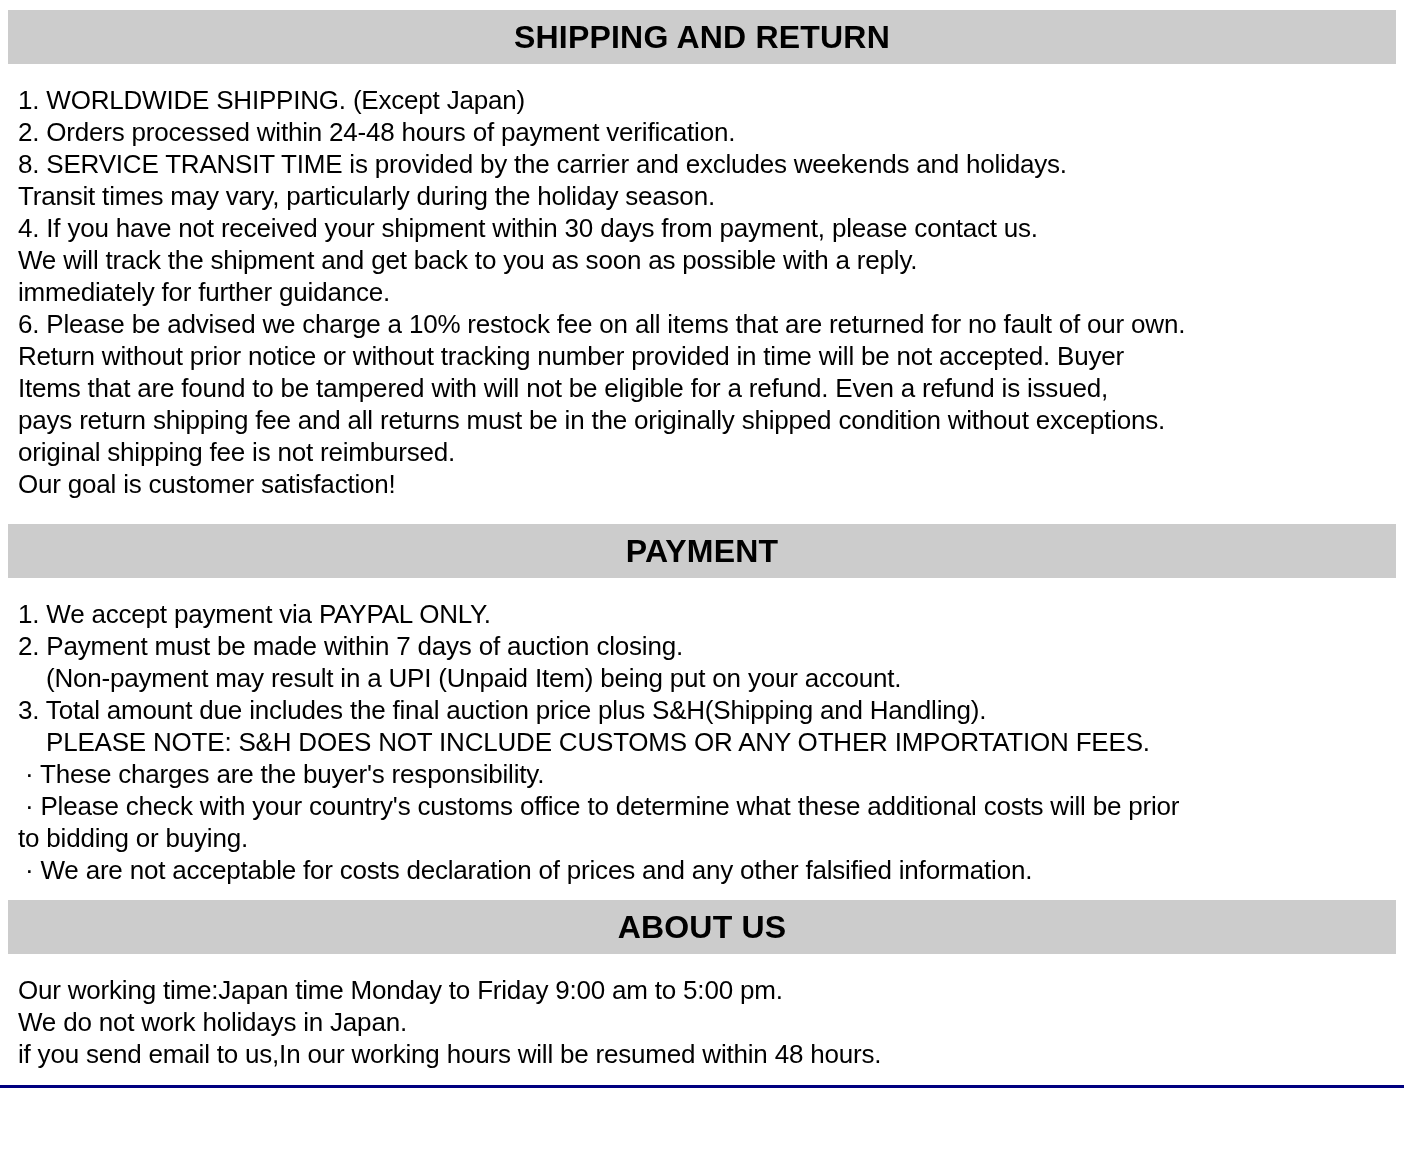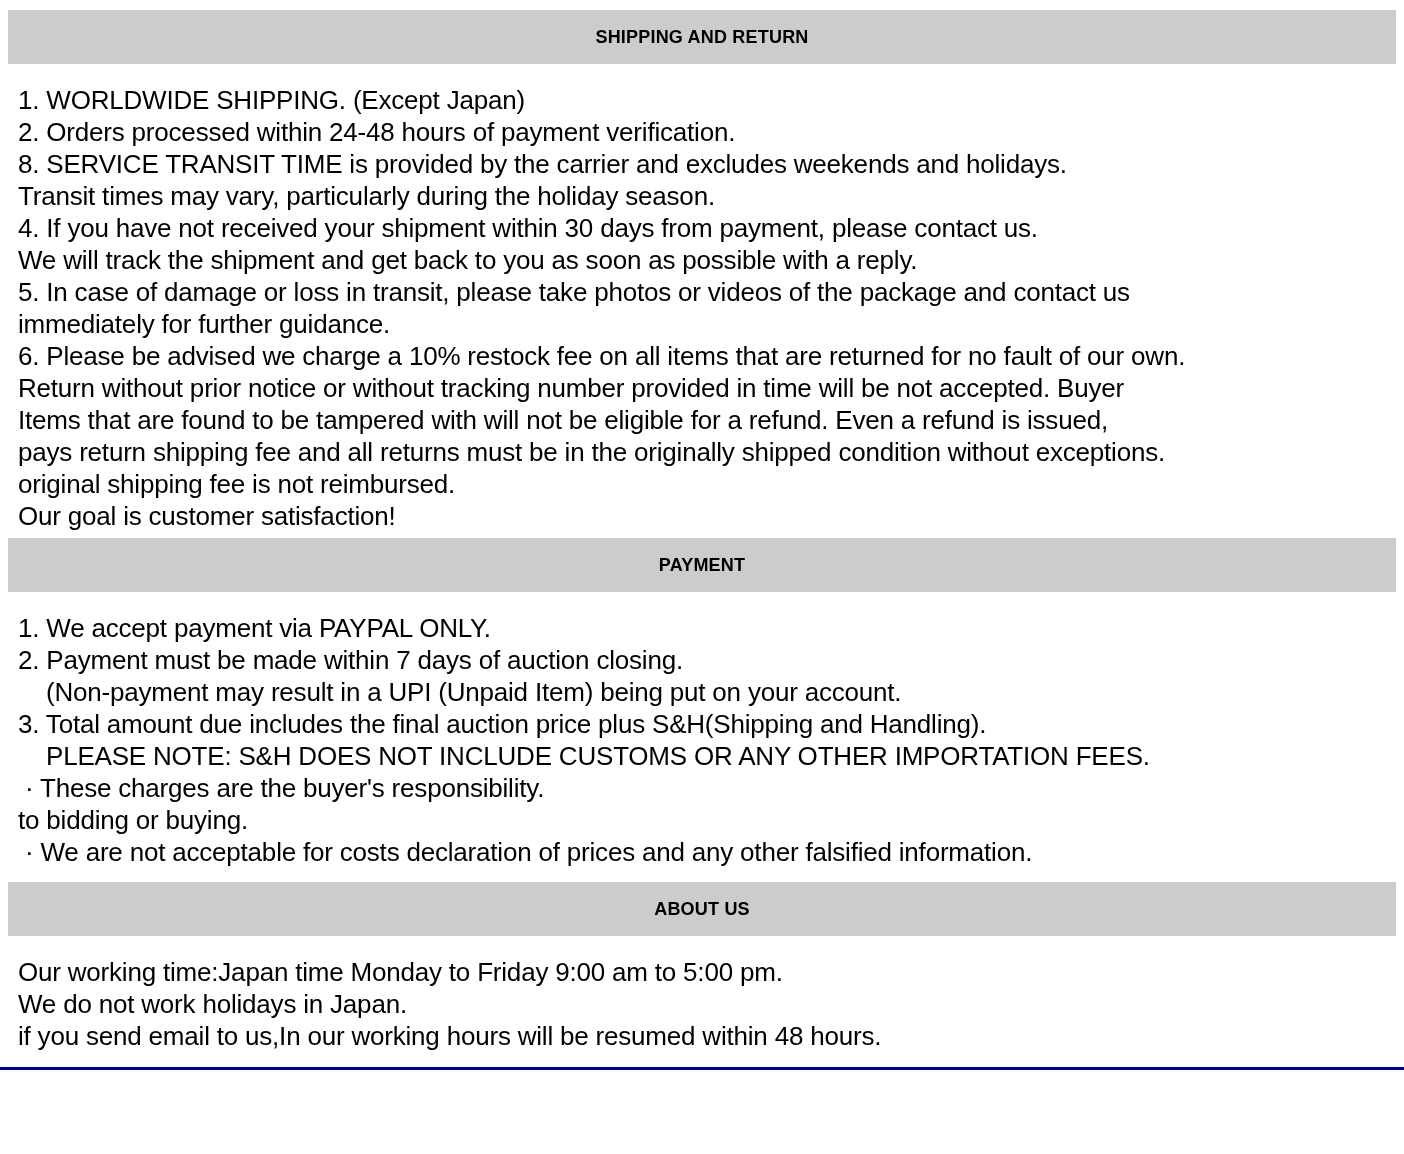--- a/index.html
+++ b/index.html
@@ -23,25 +23,25 @@
     margin: 0 8px;
     height: 54px;
     background: #cccccc;
     display: flex;
     align-items: center;
     justify-content: center;
   }
   .section-header:first-child { margin-top: 10px; }
   .section-title {
     font-weight: bold;
-    font-size: 18px;
+    font-size: 32px;
     color: #000000;
     letter-spacing: 0.2px;
   }
-  .section-body { padding: 20px 10px 6px 18px; }
+  .section-body { padding: 20px 10px 24px 18px; }
   .section-body.payment { padding-bottom: 14px; }
   .section-body.about { padding-bottom: 15px; }
   .line {
     white-space: nowrap;
     height: 32px;
   }
   .line.indent { padding-left: 28px; }
   .line.bullet { padding-left: 7px; }
   .bottom-divider {
     width: 1404px;
@@ -58,40 +58,40 @@
   <div class="section-header">
     <span class="section-title">SHIPPING AND RETURN</span>
   </div>
   <div class="section-body">
     <div class="line">1. WORLDWIDE SHIPPING. (Except Japan)</div>
     <div class="line">2. Orders processed within 24-48 hours of payment verification.</div>
     <div class="line">8. SERVICE TRANSIT TIME is provided by the carrier and excludes weekends and holidays.</div>
     <div class="line">Transit times may vary, particularly during the holiday season.</div>
     <div class="line">4. If you have not received your shipment within 30 days from payment, please contact us.</div>
     <div class="line">We will track the shipment and get back to you as soon as possible with a reply.</div>
-    <div class="line">5. In case of damage or loss in transit, please take photos or videos of the package and contact us</div>
     <div class="line">immediately for further guidance.</div>
     <div class="line">6. Please be advised we charge a 10% restock fee on all items that are returned for no fault of our own.</div>
     <div class="line">Return without prior notice or without tracking number provided in time will be not accepted. Buyer</div>
     <div class="line">Items that are found to be tampered with will not be eligible for a refund. Even a refund is issued,</div>
     <div class="line">pays return shipping fee and all returns must be in the originally shipped condition without exceptions.</div>
     <div class="line">original shipping fee is not reimbursed.</div>
     <div class="line">Our goal is customer satisfaction!</div>
   </div>
 
   <div class="section-header">
     <span class="section-title">PAYMENT</span>
   </div>
   <div class="section-body payment">
     <div class="line">1. We accept payment via PAYPAL ONLY.</div>
     <div class="line">2. Payment must be made within 7 days of auction closing.</div>
     <div class="line indent">(Non-payment may result in a UPI (Unpaid Item) being put on your account.</div>
     <div class="line">3. Total amount due includes the final auction price plus S&amp;H(Shipping and Handling).</div>
     <div class="line indent">PLEASE NOTE: S&amp;H DOES NOT INCLUDE CUSTOMS OR ANY OTHER IMPORTATION FEES.</div>
     <div class="line bullet">· These charges are the buyer's responsibility.</div>
+    <div class="line bullet">· Please check with your country's customs office to determine what these additional costs will be prior</div>
     <div class="line">to bidding or buying.</div>
     <div class="line bullet">· We are not acceptable for costs declaration of prices and any other falsified information.</div>
   </div>
 
   <div class="section-header">
     <span class="section-title">ABOUT US</span>
   </div>
   <div class="section-body about">
     <div class="line">Our working time:Japan time Monday to Friday 9:00 am to 5:00 pm.</div>
     <div class="line">We do not work holidays in Japan.</div>

